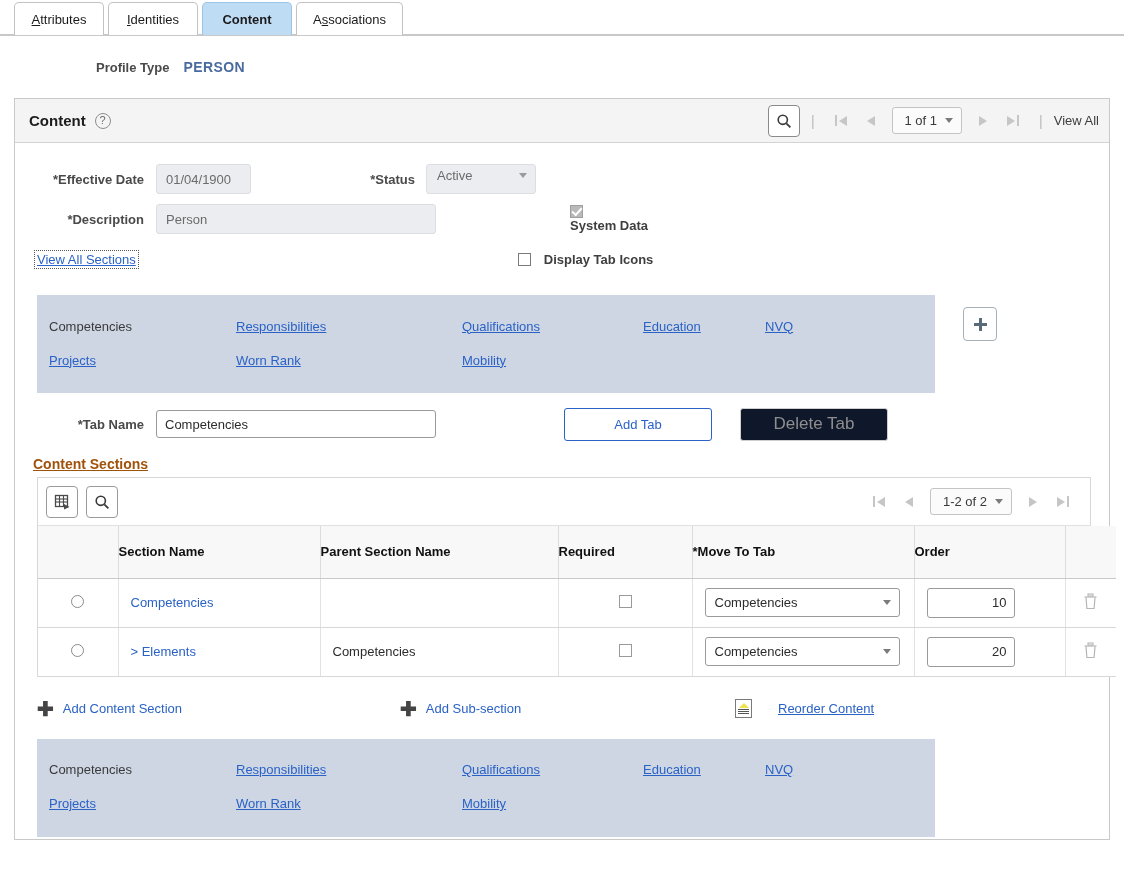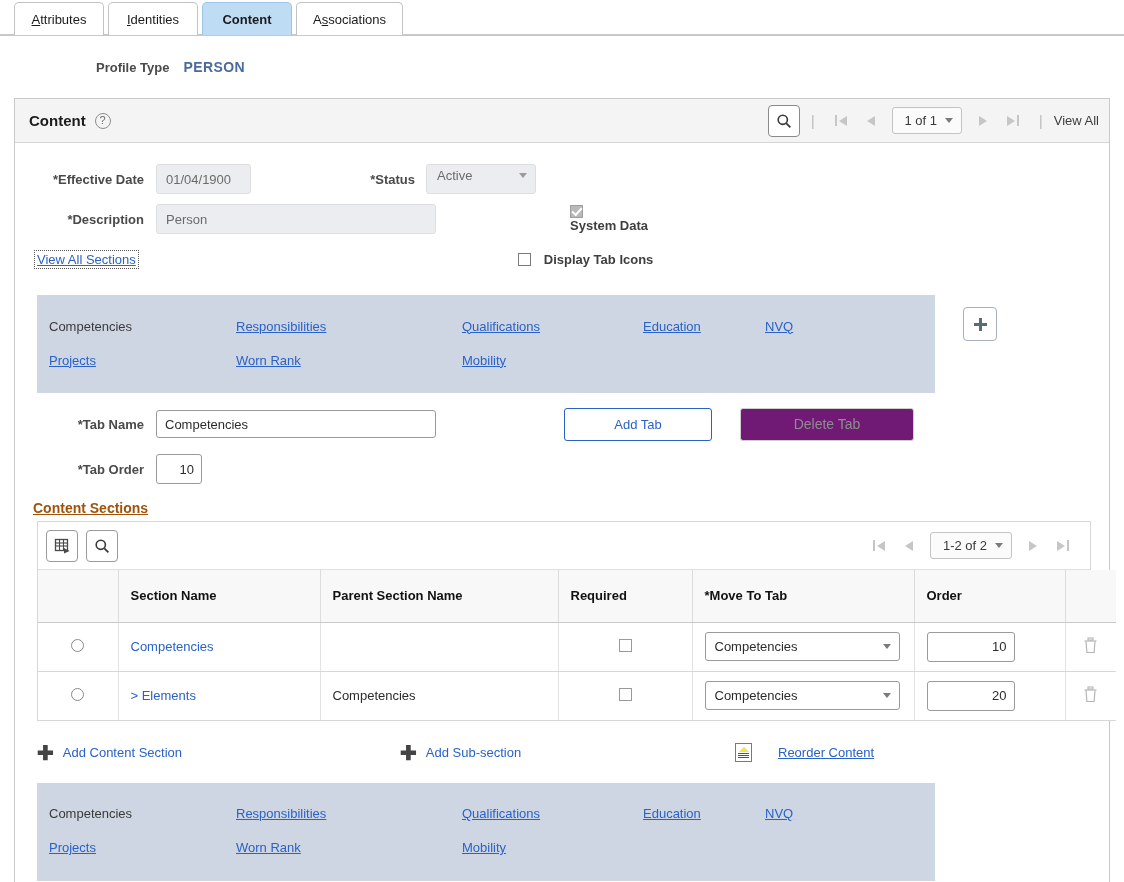--- a/index.html
+++ b/index.html
@@ -217,24 +217,24 @@
   
   .btn-primary-out {
     width: 148px; height: 33px;
     border: 1px solid #2a62c6; border-radius: 3px;
     background: #ffffff;
     color: #2a62c6; font-size: 13px;
     display: flex; align-items: center; justify-content: center;
     cursor: pointer;
   }
   .btn-disabled {
-    width: 174px; height: 33px;
+    width: 148px; height: 33px;
     border: 1px solid #cfcfcf; border-radius: 3px;
-    background: #701a75;
-    color: #8e8e8e; font-size: 14px;
+    background: #0f172a;
+    color: #8e8e8e; font-size: 17px;
     display: flex; align-items: center; justify-content: center;
     cursor: default;
   }
   .txt-input {
     border: 1px solid #9a9a9a; border-radius: 3px;
     background: #ffffff;
     height: 28px;
     display: flex; align-items: center;
     padding: 0 8px;
     font-size: 13px; color: #2c2c2c;
@@ -274,21 +274,21 @@
   }
   .grid-pager { margin-left: auto; display: flex; align-items: center; }
 
   table.grid { width: 100%; border-collapse: collapse; table-layout: fixed; }
   table.grid th {
     background: #f8f8f8;
     border-right: 1px solid #dcdcdc;
     border-bottom: 1px solid #c9c9c9;
     font-size: 13px; font-weight: bold; color: #111111;
     text-align: left;
-    padding: 0 12px;
+    padding: 0 0;
     height: 52px;
   }
   table.grid td {
     border-right: 1px solid #e2e2e2;
     border-bottom: 1px solid #d8d8d8;
     padding: 0 12px;
     height: 49px;
     font-size: 13px; color: #2c2c2c;
     background: #ffffff;
   }
@@ -483,26 +483,20 @@
         <span>Competencies</span>
       </div>
       <div class="btn-primary-out" style="margin-left:128px;">
         <span>Add Tab</span>
       </div>
       <div class="btn-disabled" style="margin-left:28px;">
         <span>Delete Tab</span>
       </div>
     </div>
 
-    <div class="row" style="height:44px;">
-      <span class="lbl" style="width:129px;">*Tab Order</span>
-      <div class="num-input" style="margin-left:12px;">
-        <span>10</span>
-      </div>
-    </div>
 
     <div style="margin-top:8px;">
       <span class="sec-title">Content Sections</span>
     </div>
 
     <div class="grid-wrap">
       <div class="grid-toolbar">
         <div class="tb-btn">
           <svg width="17" height="16" viewBox="0 0 17 16" aria-hidden="true">
             <rect x="1.5" y="1.5" width="12" height="11" fill="none" stroke="#4a4a4a" stroke-width="1.3"></rect>

